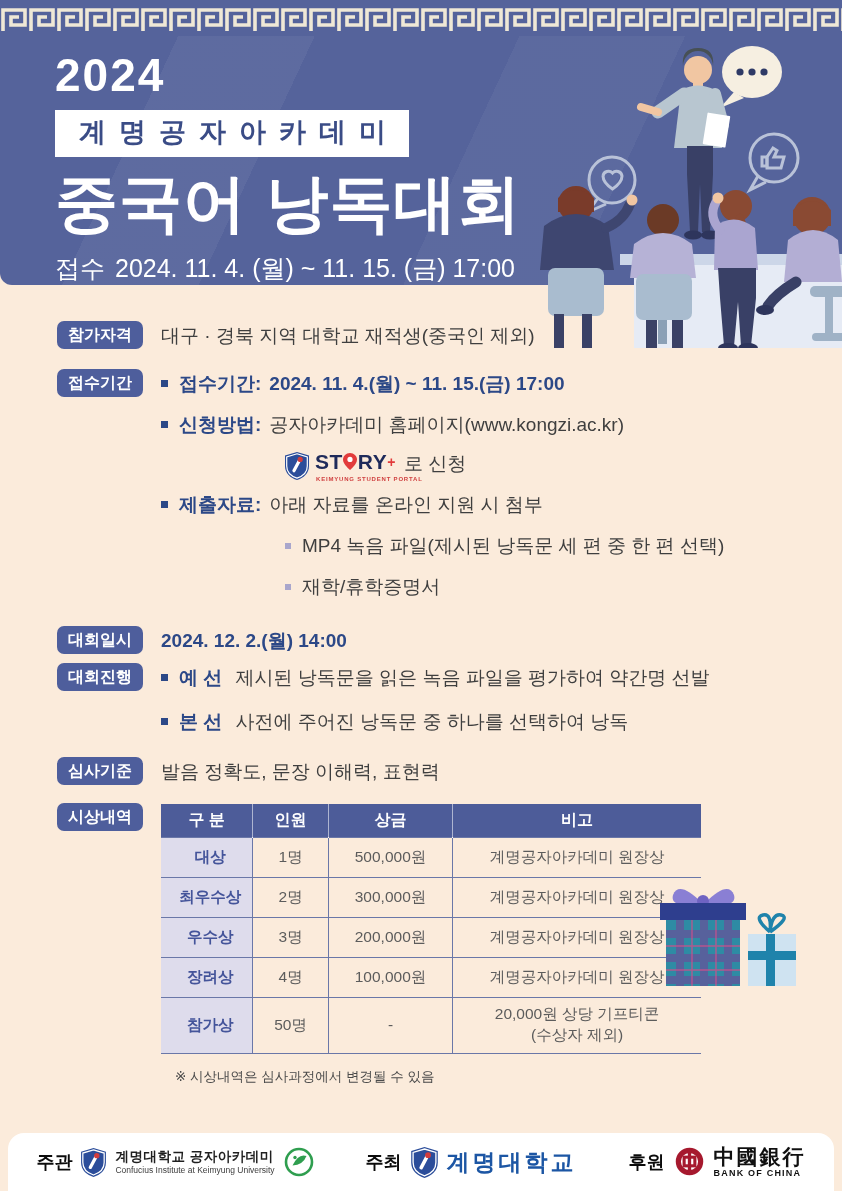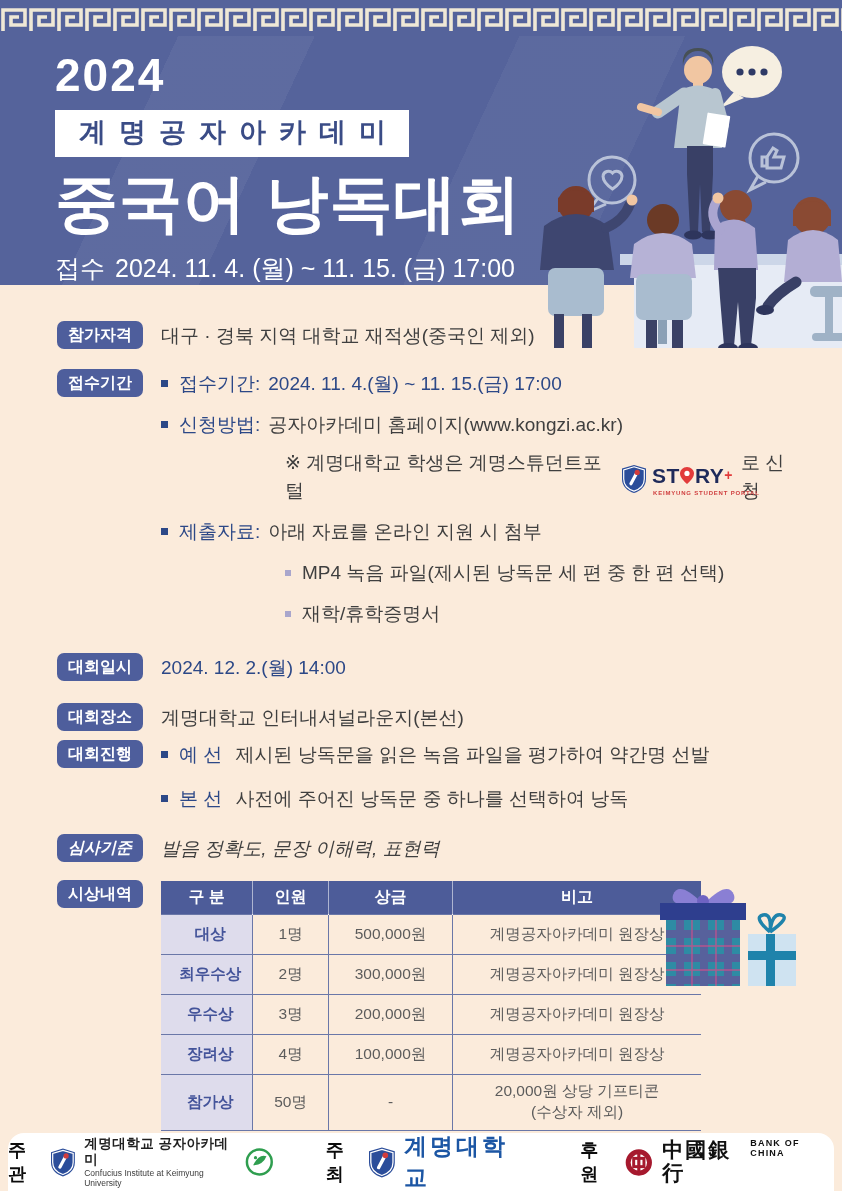--- a/index.html
+++ b/index.html
@@ -9,20 +9,21 @@
     position:relative; width:842px; height:1191px; margin:0 auto;
     background:#FBEBDB; overflow:hidden;
   }
   
   .header {
     position:relative; width:842px; height:285px;
     background:
       linear-gradient(115deg, transparent 20%, rgba(255,255,255,0.05) 20%, rgba(255,255,255,0.05) 34%, transparent 34%),
       linear-gradient(115deg, transparent 55%, rgba(255,255,255,0.045) 55%, rgba(255,255,255,0.045) 72%, transparent 72%),
       #55639B;
+    border-radius: 12px;
   }
   .meander { position:absolute; top:0; left:0; display:block; }
   .header-inner { position:absolute; left:55px; top:48px; z-index:3; }
   .year { color:#fff; font-size:46px; font-weight:800; letter-spacing:2px; }
   .academy-box {
     display:inline-block; margin-top:8px; background:#fff; color:#3A4C86;
     font-size:27px; font-weight:800; letter-spacing:13px;
     padding:9px 10px 11px 24px; line-height:1;
   }
   .main-title { margin-top:13px; color:#fff; font-size:63px; font-weight:900; letter-spacing:1px; line-height:1.05; }
@@ -31,34 +32,34 @@
   .hero { position:absolute; right:0; top:28px; z-index:2; }
   
   .body { position:relative; padding:36px 40px 0 57px; z-index:1; }
   .row { display:flex; align-items:flex-start; }
   .badge {
     flex:0 0 86px; height:28px; line-height:28px; text-align:center;
     background:#4E5E9C; color:#fff; font-size:16px; font-weight:800;
     border-radius:7px; margin-right:18px;
   }
   .content { flex:1; font-size:19px; color:#3F3F3F; line-height:28px; padding-top:1px; }
-  .navy { color:#2C4887; font-weight:400; }
+  .navy { color:#2C4887; font-weight:700; }
   .bullet { display:inline-block; width:7px; height:7px; background:#2C4887; margin-right:11px; vertical-align:3px; }
   .subbullet { display:inline-block; width:6px; height:6px; background:#A9A6CC; margin-right:11px; vertical-align:3px; }
   .lbl { margin-right:8px; }
   .row-application { margin-top:19px; }
   .line { margin-top:13px; }
   .line:first-child { margin-top:0; }
   .note-line { margin-top:10px; margin-left:124px; display:flex; align-items:center; gap:8px; }
   .doc-items { margin-left:124px; }
   .doc-items .line { margin-top:13px; }
   .row-datetime { margin-top:25px; }
   .row-venue { margin-top:21px; }
   .row-process { margin-top:8px; }
-  .row-criteria { margin-top:21px;font-style:italic; }
+  .row-criteria { margin-top:21px; }
   .row-awards { margin-top:17px; }
   
   .story-wrap { display:inline-flex; align-items:center; gap:6px; position:relative; top:2px; }
   .story-text { position:relative; display:inline-block; line-height:1; padding-bottom:8px; }
   .story-main { font-size:21px; font-weight:900; color:#1E2A5A; letter-spacing:0.5px; display:inline-flex; align-items:center; }
   .story-plus { color:#E23B3B; font-size:14px; font-weight:900; vertical-align:8px; }
   .story-sub { position:absolute; left:1px; bottom:-2px; font-size:6px; font-weight:700; color:#D04040; letter-spacing:0.8px; white-space:nowrap; }
   
   .awards-table { border-collapse:collapse; width:540px; table-layout:fixed; }
   .awards-table th {
@@ -80,21 +81,21 @@
     position:absolute; left:8px; right:8px; bottom:0; height:58px;
     background:#fff; border-radius:16px 16px 0 0;
     display:flex; align-items:center; justify-content:center; gap:52px; z-index:4;
   }
   .f-group { display:flex; align-items:center; gap:9px; }
   .f-label { font-size:18px; font-weight:800; color:#0b0b0b; }
   .kmu-name { font-size:23px; font-weight:800; color:#1C56A4; letter-spacing:3px; }
   .org-text { display:flex; flex-direction:column; line-height:1.2; }
   .org-name { font-size:13.5px; font-weight:800; color:#1f1f1f; letter-spacing:0.5px; }
   .org-sub { font-size:8.5px; color:#3c3c3c; }
-  .boc-text { display:flex; flex-direction:row; line-height:1.1; }
+  .boc-text { display:flex; flex-direction:column; line-height:1.1; }
   .boc-name { font-family:"Liberation Serif","DejaVu Serif",serif; font-size:21px; font-weight:700; color:#101010; letter-spacing:2px; }
   .boc-sub { font-size:9px; font-weight:700; color:#101010; letter-spacing:1.2px; }
 </style>
 </head>
 <body>
 
 <div class="poster">
 
   <div class="header">
     <svg class="meander" width="842" height="36" viewBox="0 0 842 36" preserveAspectRatio="none">
@@ -206,21 +207,20 @@
     <div class="row row-application">
       <span class="badge">접수기간</span>
       <div class="content">
         <div class="line">
           <span class="bullet"></span><span class="navy lbl">접수기간:</span><span class="navy">2024. 11. 4.(월) ~ 11. 15.(금) 17:00</span>
         </div>
         <div class="line">
           <span class="bullet"></span><span class="navy lbl">신청방법:</span><span>공자아카데미 홈페이지(www.kongzi.ac.kr)</span>
         </div>
         <div class="note-line">
-          <span>※ 계명대학교 학생은 계명스튜던트포털</span>
           <span class="story-wrap">
             <svg width="24" height="28" viewBox="0 0 24 28">
               <path d="M12 0 L24 3.6 V14 C24 21.6 18.4 26 12 28 C5.6 26 0 21.6 0 14 V3.6 Z" fill="#2B4D9A"></path>
               <path d="M12 1.8 L22.3 4.9 V14 C22.3 20.4 17.5 24.3 12 26.1 C6.5 24.3 1.7 20.4 1.7 14 V4.9 Z" fill="none" stroke="#fff" stroke-width="1.2"></path>
               <rect x="10.4" y="5" width="3.2" height="16" rx="1.4" fill="#fff" transform="rotate(28 12 13)"></rect>
               <circle cx="15.2" cy="7.4" r="2.6" fill="#D23C3C"></circle>
             </svg>
             <span class="story-text">
               <span class="story-main">
                   <span>ST</span>
@@ -244,24 +244,20 @@
           <div class="line"><span class="subbullet"></span><span>재학/휴학증명서</span></div>
         </div>
       </div>
     </div>
 
     <div class="row row-datetime">
       <span class="badge">대회일시</span>
       <div class="content"><span class="navy">2024. 12. 2.(월) 14:00</span></div>
     </div>
 
-    <div class="row row-venue">
-      <span class="badge">대회장소</span>
-      <div class="content"><span>계명대학교 인터내셔널라운지(본선)</span></div>
-    </div>
 
     <div class="row row-process">
       <span class="badge">대회진행</span>
       <div class="content">
         <div class="line">
           <span class="bullet"></span><span class="navy lbl">예 선</span>&nbsp;<span>제시된 낭독문을 읽은 녹음 파일을 평가하여 약간명 선발</span>
         </div>
         <div class="line" style="margin-top:16px;">
           <span class="bullet"></span><span class="navy lbl">본 선</span>&nbsp;<span>사전에 주어진 낭독문 중 하나를 선택하여 낭독</span>
         </div>

